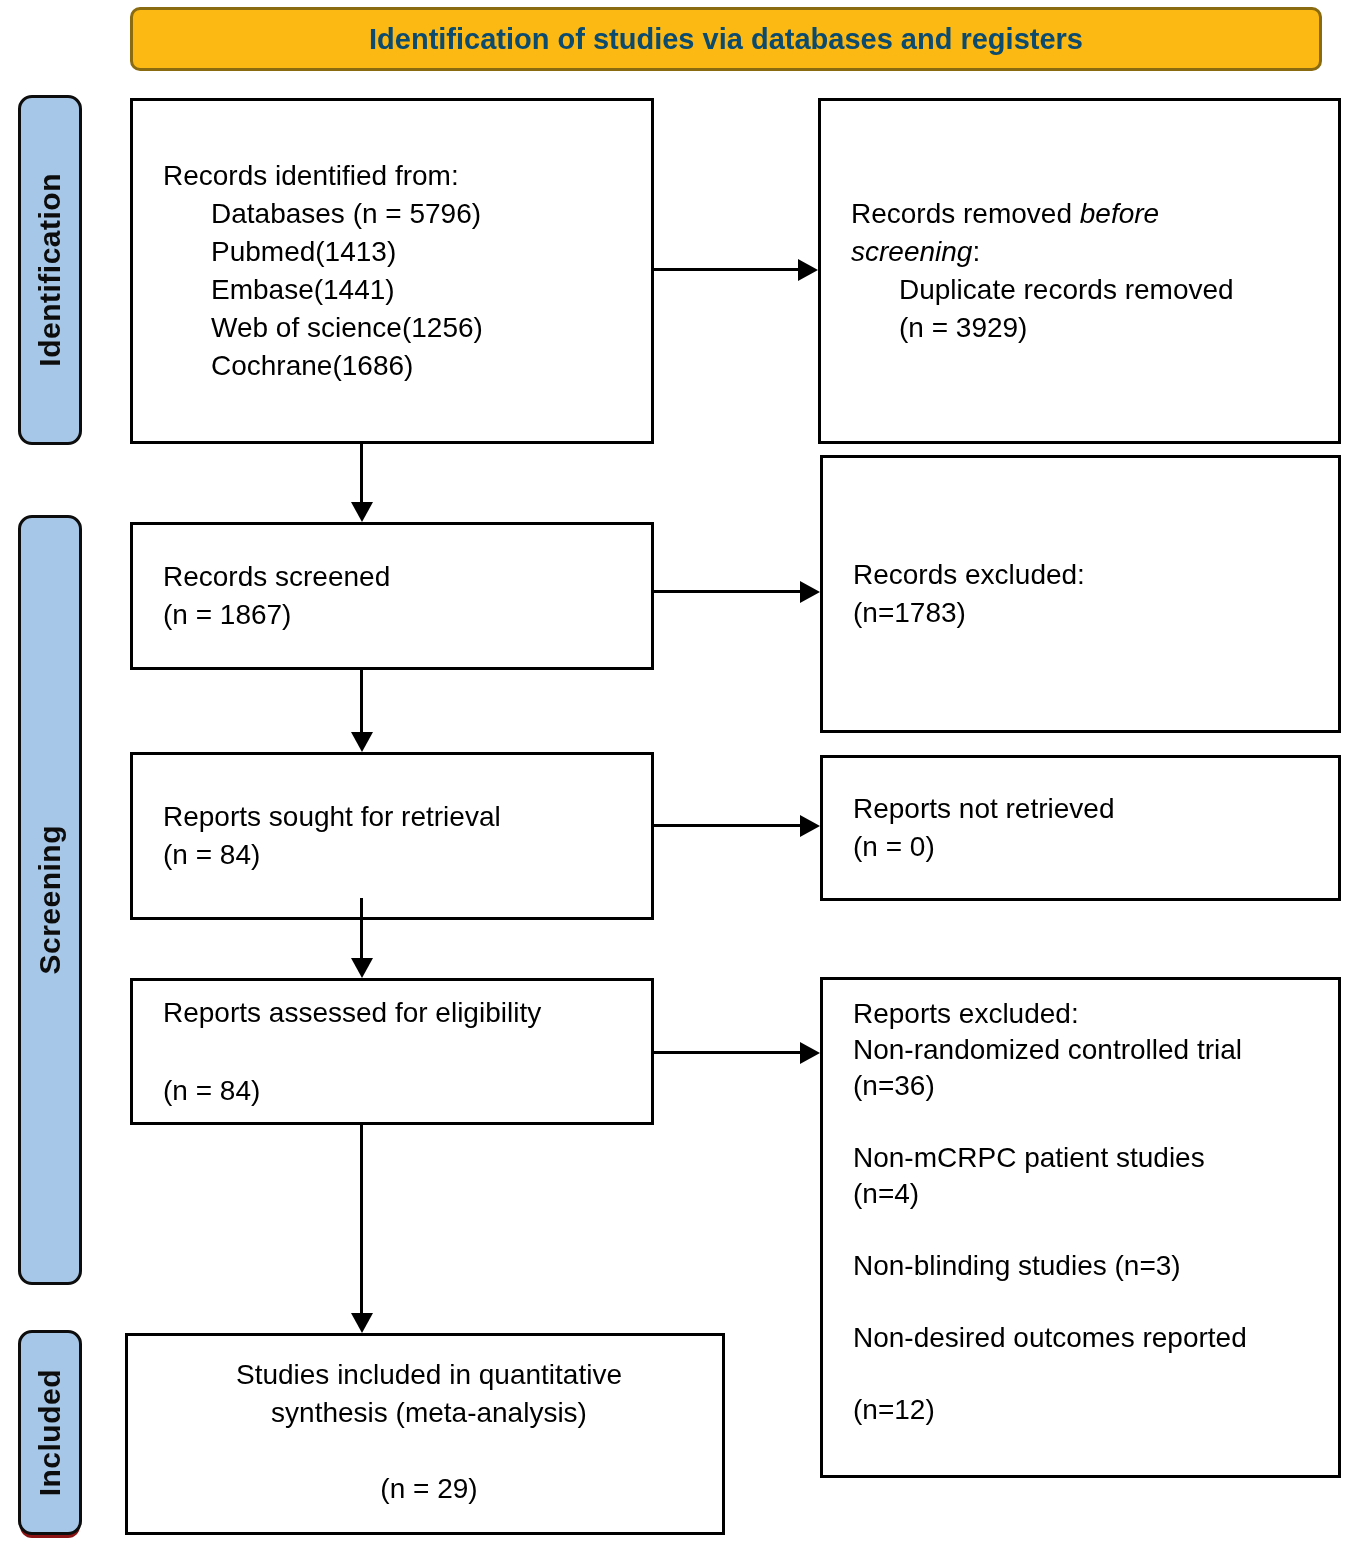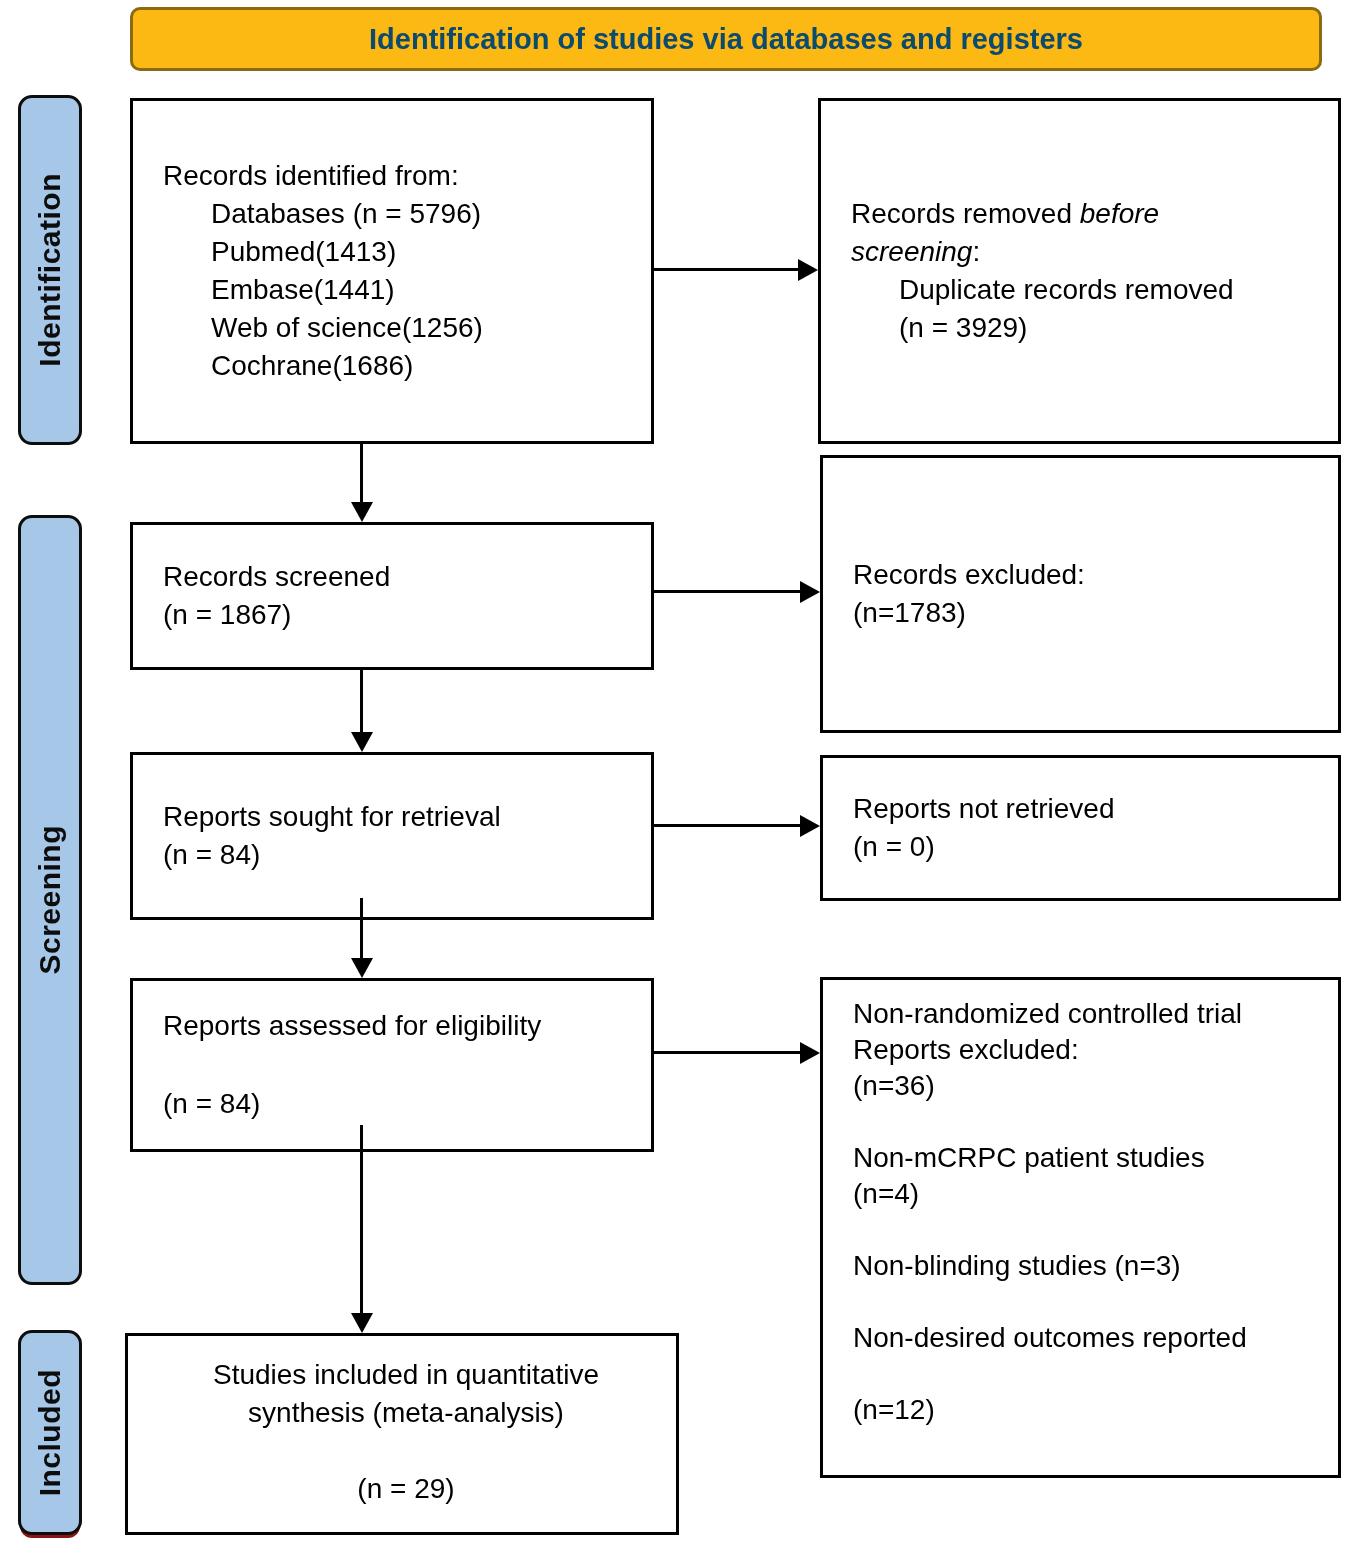--- a/index.html
+++ b/index.html
@@ -60,28 +60,28 @@
   }
   .fbox .indent { padding-left: 48px; }
   .fbox .line { min-height: 38px; }
 
   #box-records-identified { left: 130px; top: 98px;  width: 524px; height: 346px; }
   #box-records-removed    { left: 818px; top: 98px;  width: 523px; height: 346px; }
   #box-records-screened   { left: 130px; top: 522px; width: 524px; height: 148px; }
   #box-records-excluded   { left: 820px; top: 455px; width: 521px; height: 278px; }
   #box-reports-sought     { left: 130px; top: 752px; width: 524px; height: 168px; }
   #box-reports-not-retrieved { left: 820px; top: 755px; width: 521px; height: 146px; }
-  #box-reports-assessed   { left: 130px; top: 978px; width: 524px; height: 174px; gap: 40px; }
+  #box-reports-assessed   { left: 130px; top: 978px; width: 524px; height: 147px; gap: 40px; }
   #box-reports-excluded   {
     left: 820px; top: 977px; width: 521px; height: 501px;
     justify-content: flex-start; padding-top: 16px; line-height: 36px;
   }
   #box-reports-excluded .line { min-height: 36px; }
   #box-studies-included   {
-    left: 125px; top: 1333px; width: 554px; height: 202px;
+    left: 125px; top: 1333px; width: 600px; height: 202px;
     justify-content: flex-start; padding-top: 20px;
     text-align: center; padding-left: 20px; padding-right: 12px;
   }
   .italic { font-style: italic; margin-top: 23px; }
 
   
   .arrow-down {
     position: absolute; width: 3px; background: #000;
   }
   .arrow-down::after {
@@ -161,22 +161,22 @@
   <div class="fbox" id="box-reports-not-retrieved">
     <div class="line">Reports not retrieved</div>
     <div class="line">(n = 0)</div>
   </div>
 
   <div class="fbox" id="box-reports-assessed">
     <div class="line">Reports assessed for eligibility</div>
     <div class="line">(n = 84)</div>
   </div>
   <div class="fbox" id="box-reports-excluded">
+    <div class="line">Reports excluded:</div>
     <div class="line">Non-randomized controlled trial</div>
-    <div class="line">Reports excluded:</div>
     <div class="line">(n=36)</div>
     <div class="line"></div>
     <div class="line">Non-mCRPC patient studies</div>
     <div class="line">(n=4)</div>
     <div class="line"></div>
     <div class="line">Non-blinding studies (n=3)</div>
     <div class="line"></div>
     <div class="line">Non-desired outcomes reported</div>
     <div class="line"></div>
     <div class="line">(n=12)</div>

